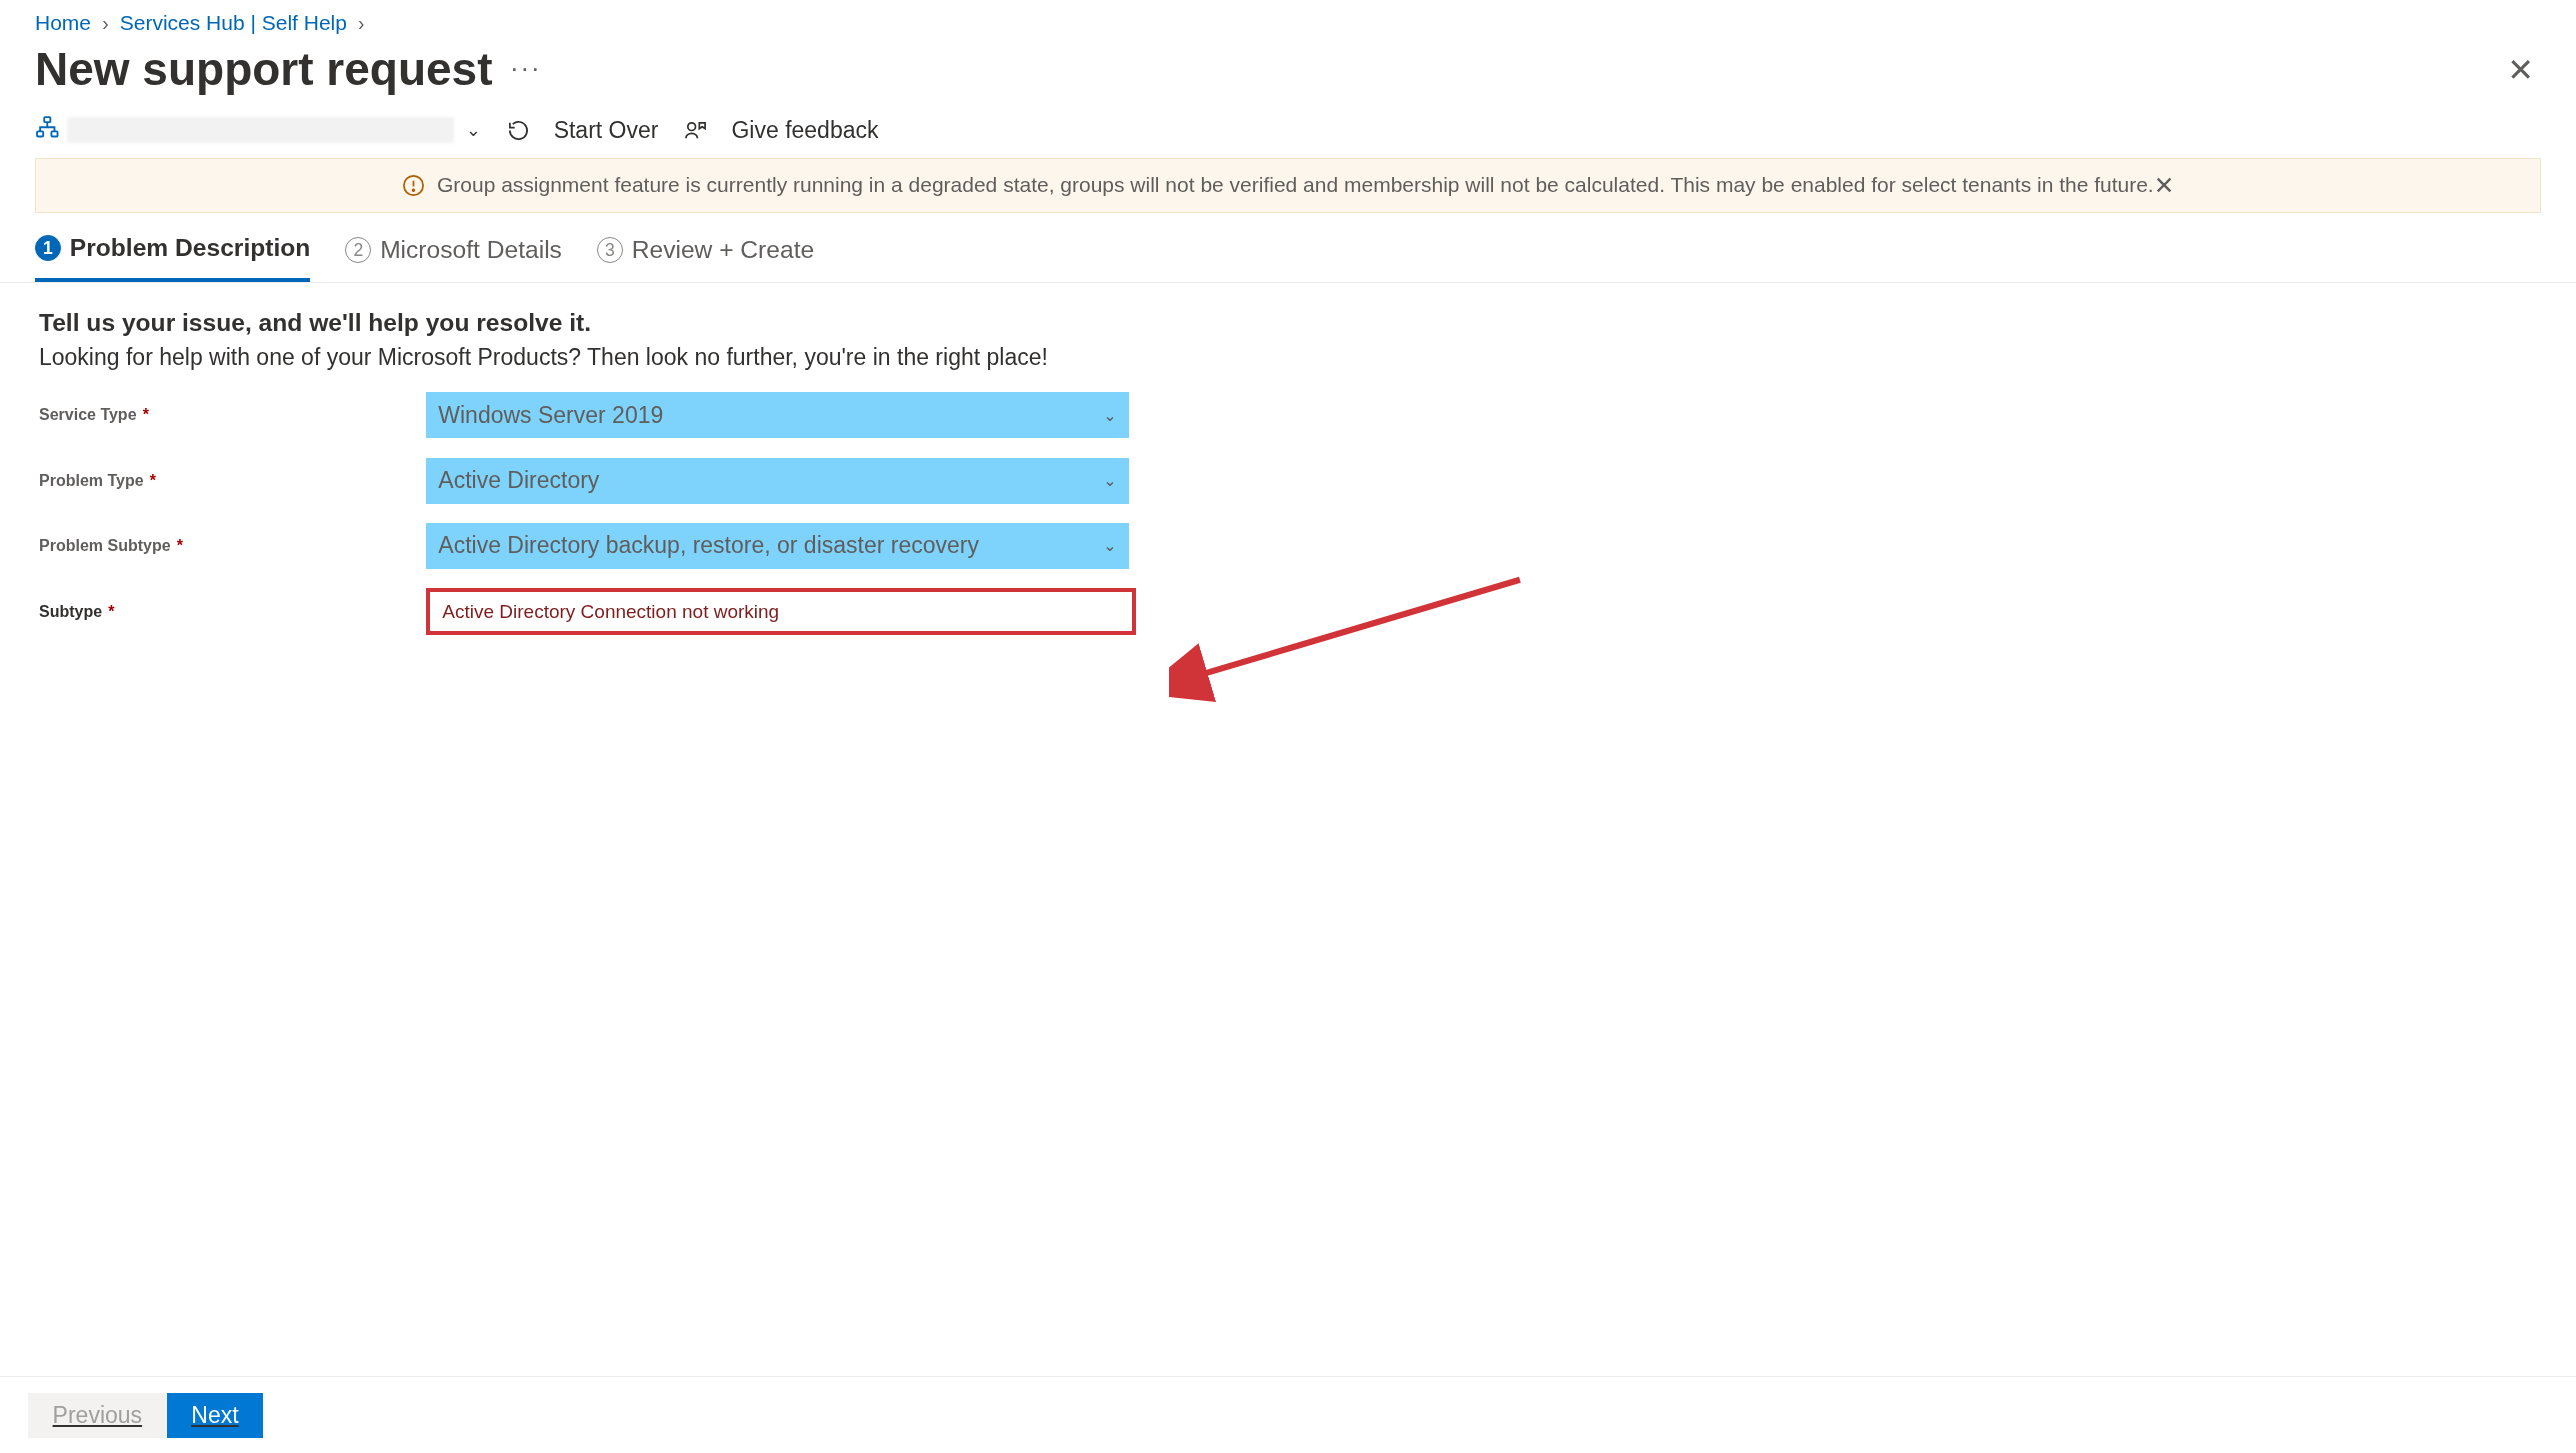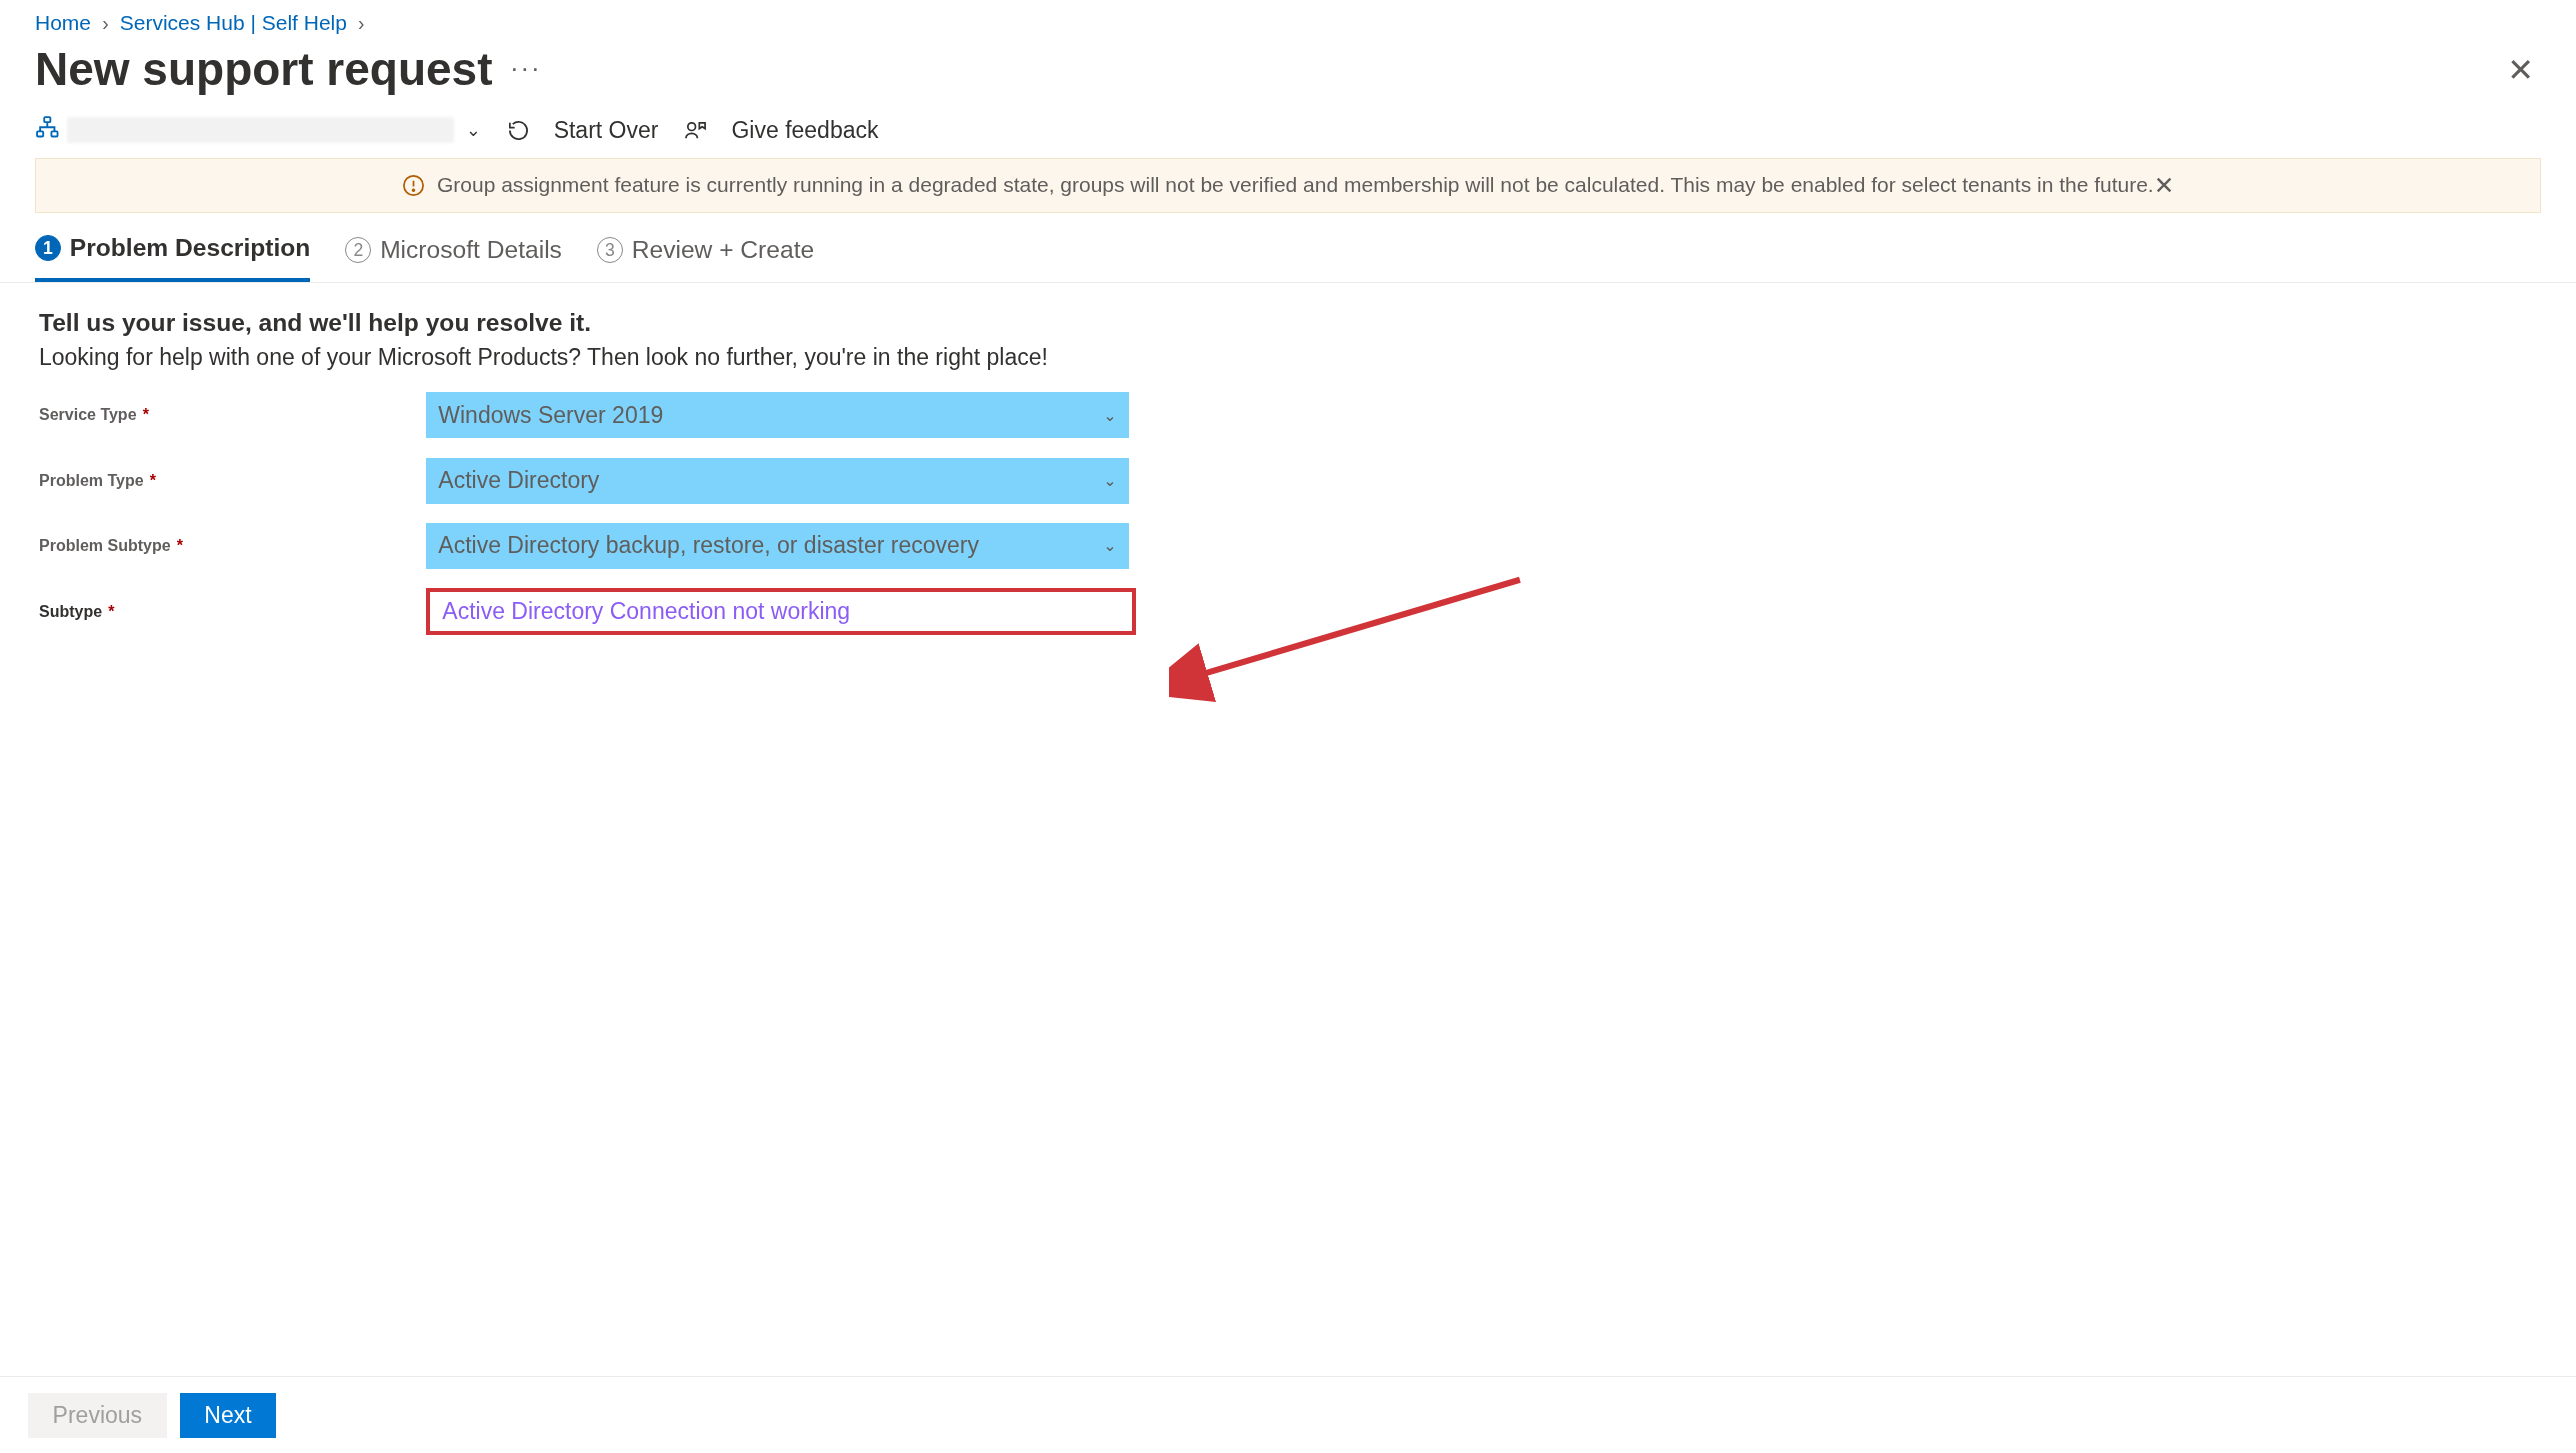--- a/index.html
+++ b/index.html
@@ -86,34 +86,35 @@
     display:flex; align-items:center; justify-content:space-between;
     padding: 0 12.3px; color:#605e5c; font-size:23px;
     border: none; cursor: default;
   }
   .dropdown .chev { color:#605e5c; font-size:16px; }
   .summary-input-wrap {
     position: relative;
     width: 710px;
   }
   .summary-input {
-    width: 100%; height: 47px; font-size:23px;
+    width: 100%; height: 47px; font-size:19px;
     padding: 0 12.3px; border: 4.4px solid #d13438; outline:none;
-    background:#fff; color:#8b5cf6;
+    background:#fff; color:#7f1d1d;
   }
   .annotation-arrow {
     position:absolute; left: 1169px; top: 571px;
     pointer-events:none;
   }
   .footer {
     position: absolute; bottom: 0; left:0; right:0;
     border-top:0.9px solid #edebe9;
     padding: 16px 28px;
-    display:flex; gap:13px;
+    display:flex; gap:0;
     background:#fff;
+    text-decoration:underline;
   }
   .btn {
     padding: 8.8px 24.6px; font-size:23px; cursor:pointer;
     border:none;
   }
   .btn-prev { background:#f3f2f1; color:#a19f9d; cursor:not-allowed;}
   .btn-next { background:#0078d4; color:#fff; }
 </style>
 </head>
 <body>

